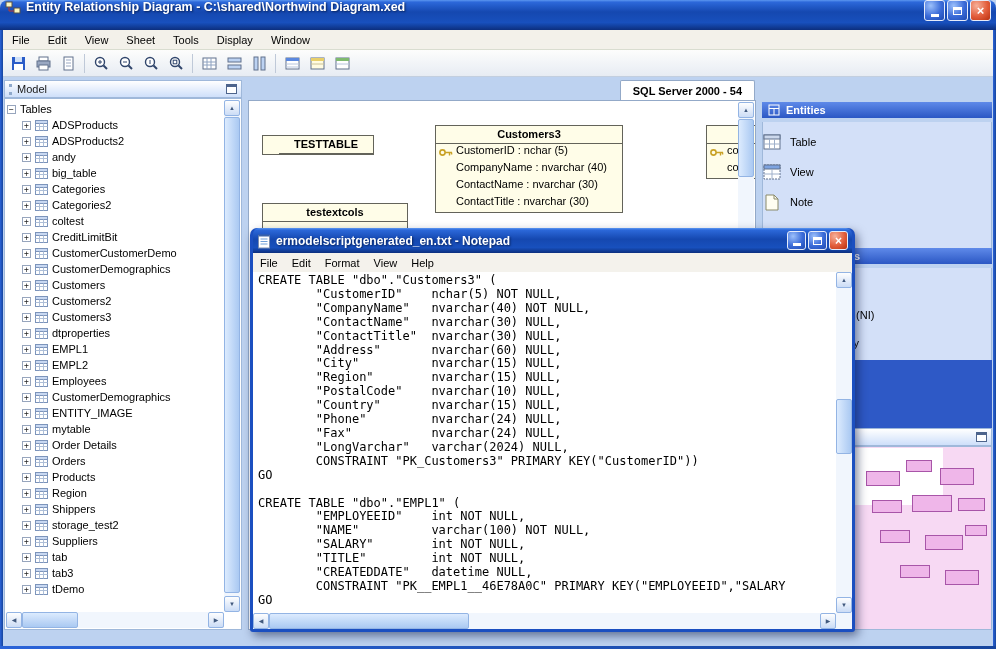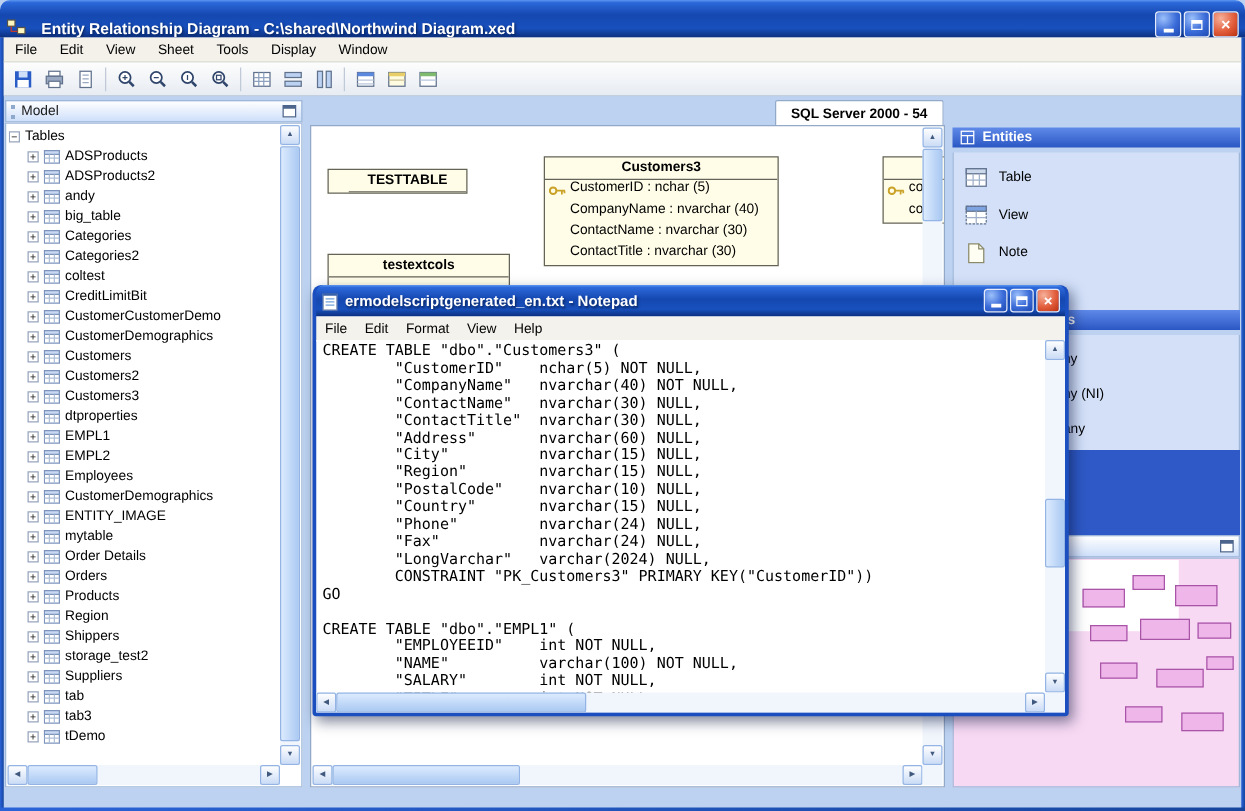--- a/index.html
+++ b/index.html
@@ -3,21 +3,21 @@
 <meta charset="utf-8">
 <style>
   html,body{margin:0;padding:0;background:#666;}
   .screen{position:relative;width:996px;height:649px;overflow:hidden;background:#bdd2f0;
           font-family:"Liberation Sans","DejaVu Sans",sans-serif;font-size:11px;color:#000;}
   .frame{position:absolute;background:linear-gradient(90deg,#2a63d8,#16459e);}
 
   
   .titlebar{position:absolute;left:0;top:0;width:996px;height:30px;border-radius:8px 8px 0 0;
     background:linear-gradient(180deg,#5c97f0 0%,#2c68da 7%,#1548b0 40%,#1850bd 75%,#0c2f7e 100%);
-    display:flex;align-items:flex-end;gap:12px;padding:0 5px;box-sizing:border-box;}
+    display:flex;align-items:flex-start;gap:5px;padding:0 5px;box-sizing:border-box;}
   .title-text{flex:1;color:#fff;font-weight:bold;font-size:12.5px;text-shadow:1px 1px 2px #07225c;white-space:nowrap;overflow:hidden;}
   .winbtns{display:flex;gap:2px;}
   .wbtn{width:21px;height:21px;border-radius:3px;border:1px solid #e6ecfa;box-sizing:border-box;
         display:flex;align-items:center;justify-content:center;color:#fff;font-weight:bold;font-size:13px;line-height:1;}
   .wbtn.min,.wbtn.max{background:radial-gradient(circle at 30% 25%,#9cc0fb,#3a6bd8 55%,#1e4ab2);}
   .wbtn.close{background:radial-gradient(circle at 30% 25%,#f6b09a,#e25d3b 55%,#b9300f);}
   .minbar{width:8px;height:3px;background:#fff;margin-top:9px;}
   .maxbox{width:9px;height:8px;border:1px solid #fff;border-top-width:3px;box-sizing:border-box;}
 
   .menubar{position:absolute;left:3px;top:30px;width:990px;height:20px;background:#f3f1ea;
@@ -66,28 +66,28 @@
 
   .entity{position:absolute;background:#fffde8;border:1px solid #63635a;box-sizing:border-box;overflow:hidden;}
   .ehead{font-weight:bold;text-align:center;height:17px;line-height:17px;border-bottom:1px solid #63635a;padding:0 4px;white-space:nowrap;}
   .erow{height:17px;display:flex;padding:0 5px 0 3px;white-space:nowrap;}
   .keyspot{flex:none;width:17px;display:flex;align-items:center;}
 
   
   .sechead{position:absolute;left:762px;width:230px;height:16px;background:linear-gradient(180deg,#5f8ae9,#2b57c4);
     color:#fff;font-weight:bold;display:flex;align-items:center;gap:6px;padding:0 6px;box-sizing:border-box;}
   .palbody{position:absolute;left:762px;width:230px;background:#d3e0f8;border-left:1px solid #9fb8da;border-right:1px solid #9fb8da;box-sizing:border-box;padding-top:5px;}
-  .pitem{height:30px;display:flex;align-items:center;gap:9px;padding-left:9px;}
+  .pitem{height:30px;display:flex;align-items:center;gap:9px;}
   .blueblock{position:absolute;left:762px;top:360px;width:230px;height:68px;background:#2e59c6;}
   .minimap{position:absolute;left:762px;top:446px;width:230px;height:184px;background:#f7d9f3;border:1px solid #9fb8da;box-sizing:border-box;}
   .mmview{position:absolute;background:#fff;}
   .mmbox{position:absolute;background:#efb6e9;border:1px solid #a855a8;box-sizing:border-box;}
 
   
-  .notepad{position:absolute;left:250px;top:228px;width:605px;height:345px;z-index:40;background:#1b4fc0;
+  .notepad{position:absolute;left:250px;top:228px;width:605px;height:404px;z-index:40;background:#1b4fc0;
     border-radius:7px 7px 3px 3px;box-shadow:3px 4px 10px rgba(10,20,60,.5);text-decoration:underline;}
   .np-inner{position:absolute;left:3px;top:0;right:3px;bottom:3px;}
   .np-title{height:25px;border-radius:6px 6px 0 0;
     background:linear-gradient(180deg,#5c97f0 0%,#2c68da 8%,#1548b0 45%,#1850bd 78%,#0c2f7e 100%);
     display:flex;align-items:center;gap:5px;padding:0 4px;box-sizing:border-box;}
   .np-title .title-text{font-size:12px;}
   .np-title .wbtn{width:19px;height:19px;font-size:12px;}
   .np-menubar{height:19px;background:#f4f2ec;border-bottom:1px solid #cfd2c5;display:flex;align-items:center;}
   .np-client{position:absolute;left:0;top:44px;right:0;bottom:0;background:#fff;overflow:hidden;}
   .np-text{position:absolute;left:0;top:0;right:16px;bottom:16px;overflow:hidden;margin:0;padding:2px 2px 0 5px;

